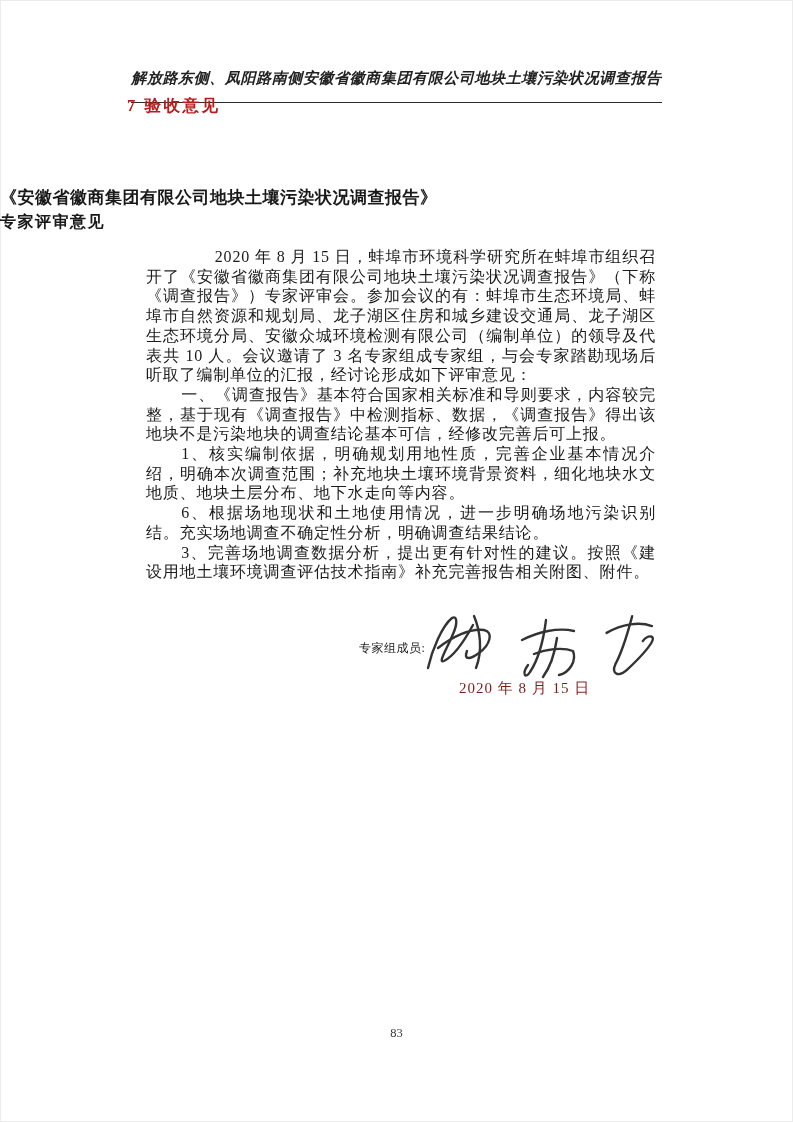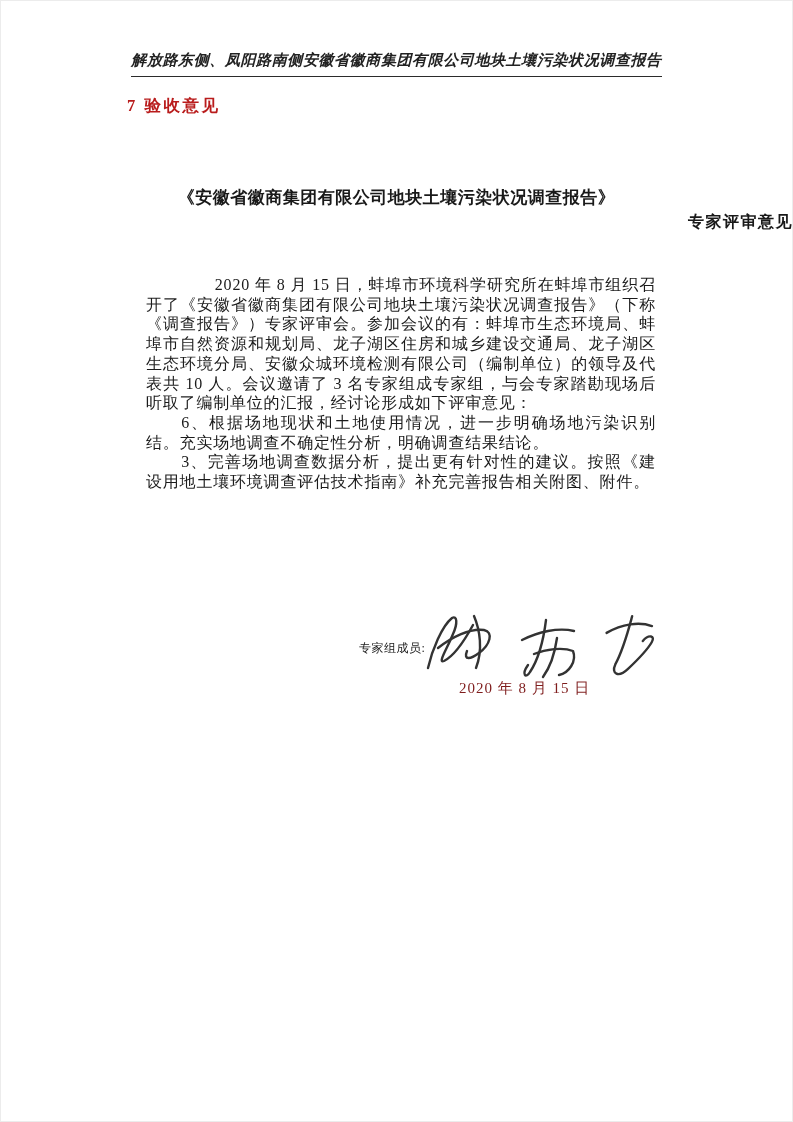--- a/index.html
+++ b/index.html
@@ -21,66 +21,67 @@
     text-align: center;
   }
   .running-header .hdr-inner {
     display: inline-block;
     font-size: 15px;
     font-weight: bold;
     font-style: italic;
     letter-spacing: 0.6px;
     color: #222;
     border-bottom: 1.6px solid #2b2b2b;
-    padding-bottom: 6px;
+    padding-bottom: 14px;
+    margin-top: 18px;
   }
   .section-heading {
     position: absolute;
     top: 95px;
     left: 127px;
     font-size: 16.5px;
     font-weight: bold;
     letter-spacing: 2.5px;
     color: #b91c1c;
   }
   .doc-title {
     position: absolute;
     top: 186px;
     left: 0;
     width: 100%;
-    text-align: center;
+    text-align: left;
     font-size: 17px;
     font-weight: bold;
     letter-spacing: 0.5px;
     color: #191919;
   }
   .doc-subtitle {
     position: absolute;
     top: 212px;
     left: 0;
     width: 100%;
-    text-align: right;
+    text-align: left;
     font-size: 16px;
     font-weight: bold;
     letter-spacing: 1.5px;
     color: #191919;
   }
   .body-text {
     position: absolute;
     top: 247px;
     left: 146px;
     width: 510px;
     font-size: 16px;
     line-height: 19.7px;
     letter-spacing: 0.8px;
     text-align: justify;
     color: #1b1b1b;
   }
   .body-text p { margin: 0; text-indent: 2.2em; }
-  .body-text p.p-date { text-indent: 4.3em; margin-top: 28px; }
+  .body-text p.p-date { text-indent: 4.3em; }
   .sig-label {
     position: absolute;
     top: 640px;
     left: 359px;
     font-size: 12px;
     letter-spacing: 0.5px;
     color: #1b1b1b;
   }
   .signatures {
     position: absolute;
@@ -115,20 +116,22 @@
   </div>
 
   <div class="section-heading">7 验收意见</div>
 
   <div class="doc-title">《安徽省徽商集团有限公司地块土壤污染状况调查报告》</div>
 
   <div class="doc-subtitle">专家评审意见</div>
 
   <div class="body-text">
     <p class="p-date">2020 年 8 月 15 日，蚌埠市环境科学研究所在蚌埠市组织召开了《安徽省徽商集团有限公司地块土壤污染状况调查报告》（下称《调查报告》）专家评审会。参加会议的有：蚌埠市生态环境局、蚌埠市自然资源和规划局、龙子湖区住房和城乡建设交通局、龙子湖区生态环境分局、安徽众城环境检测有限公司（编制单位）的领导及代表共 10 人。会议邀请了 3 名专家组成专家组，与会专家踏勘现场后听取了编制单位的汇报，经讨论形成如下评审意见：</p>
+    <p>一、《调查报告》基本符合国家相关标准和导则要求，内容较完整，基于现有《调查报告》中检测指标、数据，《调查报告》得出该地块不是污染地块的调查结论基本可信，经修改完善后可上报。</p>
+    <p>1、核实编制依据，明确规划用地性质，完善企业基本情况介绍，明确本次调查范围；补充地块土壤环境背景资料，细化地块水文地质、地块土层分布、地下水走向等内容。</p>
     <p>6、根据场地现状和土地使用情况，进一步明确场地污染识别结。充实场地调查不确定性分析，明确调查结果结论。</p>
     <p>3、完善场地调查数据分析，提出更有针对性的建议。按照《建设用地土壤环境调查评估技术指南》补充完善报告相关附图、附件。</p>
   </div>
 
   <div class="sig-label">专家组成员:</div>
 
   <svg class="signatures" width="250" height="82" viewBox="0 0 250 82" fill="none" stroke="#333333" stroke-width="2.4" stroke-linecap="round" stroke-linejoin="round">
     <g transform="translate(2,6)">
       <path d="M6 58 C10 40 20 16 30 8 C35 5 36 13 31 24 C26 37 15 54 22 51 C34 45 45 26 51 15"></path>
       <path d="M16 38 C30 27 48 18 62 20 C72 22 68 35 57 43 C49 49 41 51 45 41"></path>
@@ -141,14 +144,15 @@
       <path d="M18 40 C30 35 47 33 57 37 C61 47 53 59 43 61"></path>
     </g>
     <g transform="translate(182,4) rotate(8)">
       <path d="M8 24 C22 13 39 8 52 11"></path>
       <path d="M31 4 C29 20 27 38 21 54 C18 64 26 67 34 57 C42 47 50 37 54 27 C57 20 50 19 45 27"></path>
     </g>
   </svg>
 
   <div class="sig-date">2020 年 8 月 15 日</div>
 
+  <div class="page-number">83</div>
 
 </div>
 
 </body></html>

